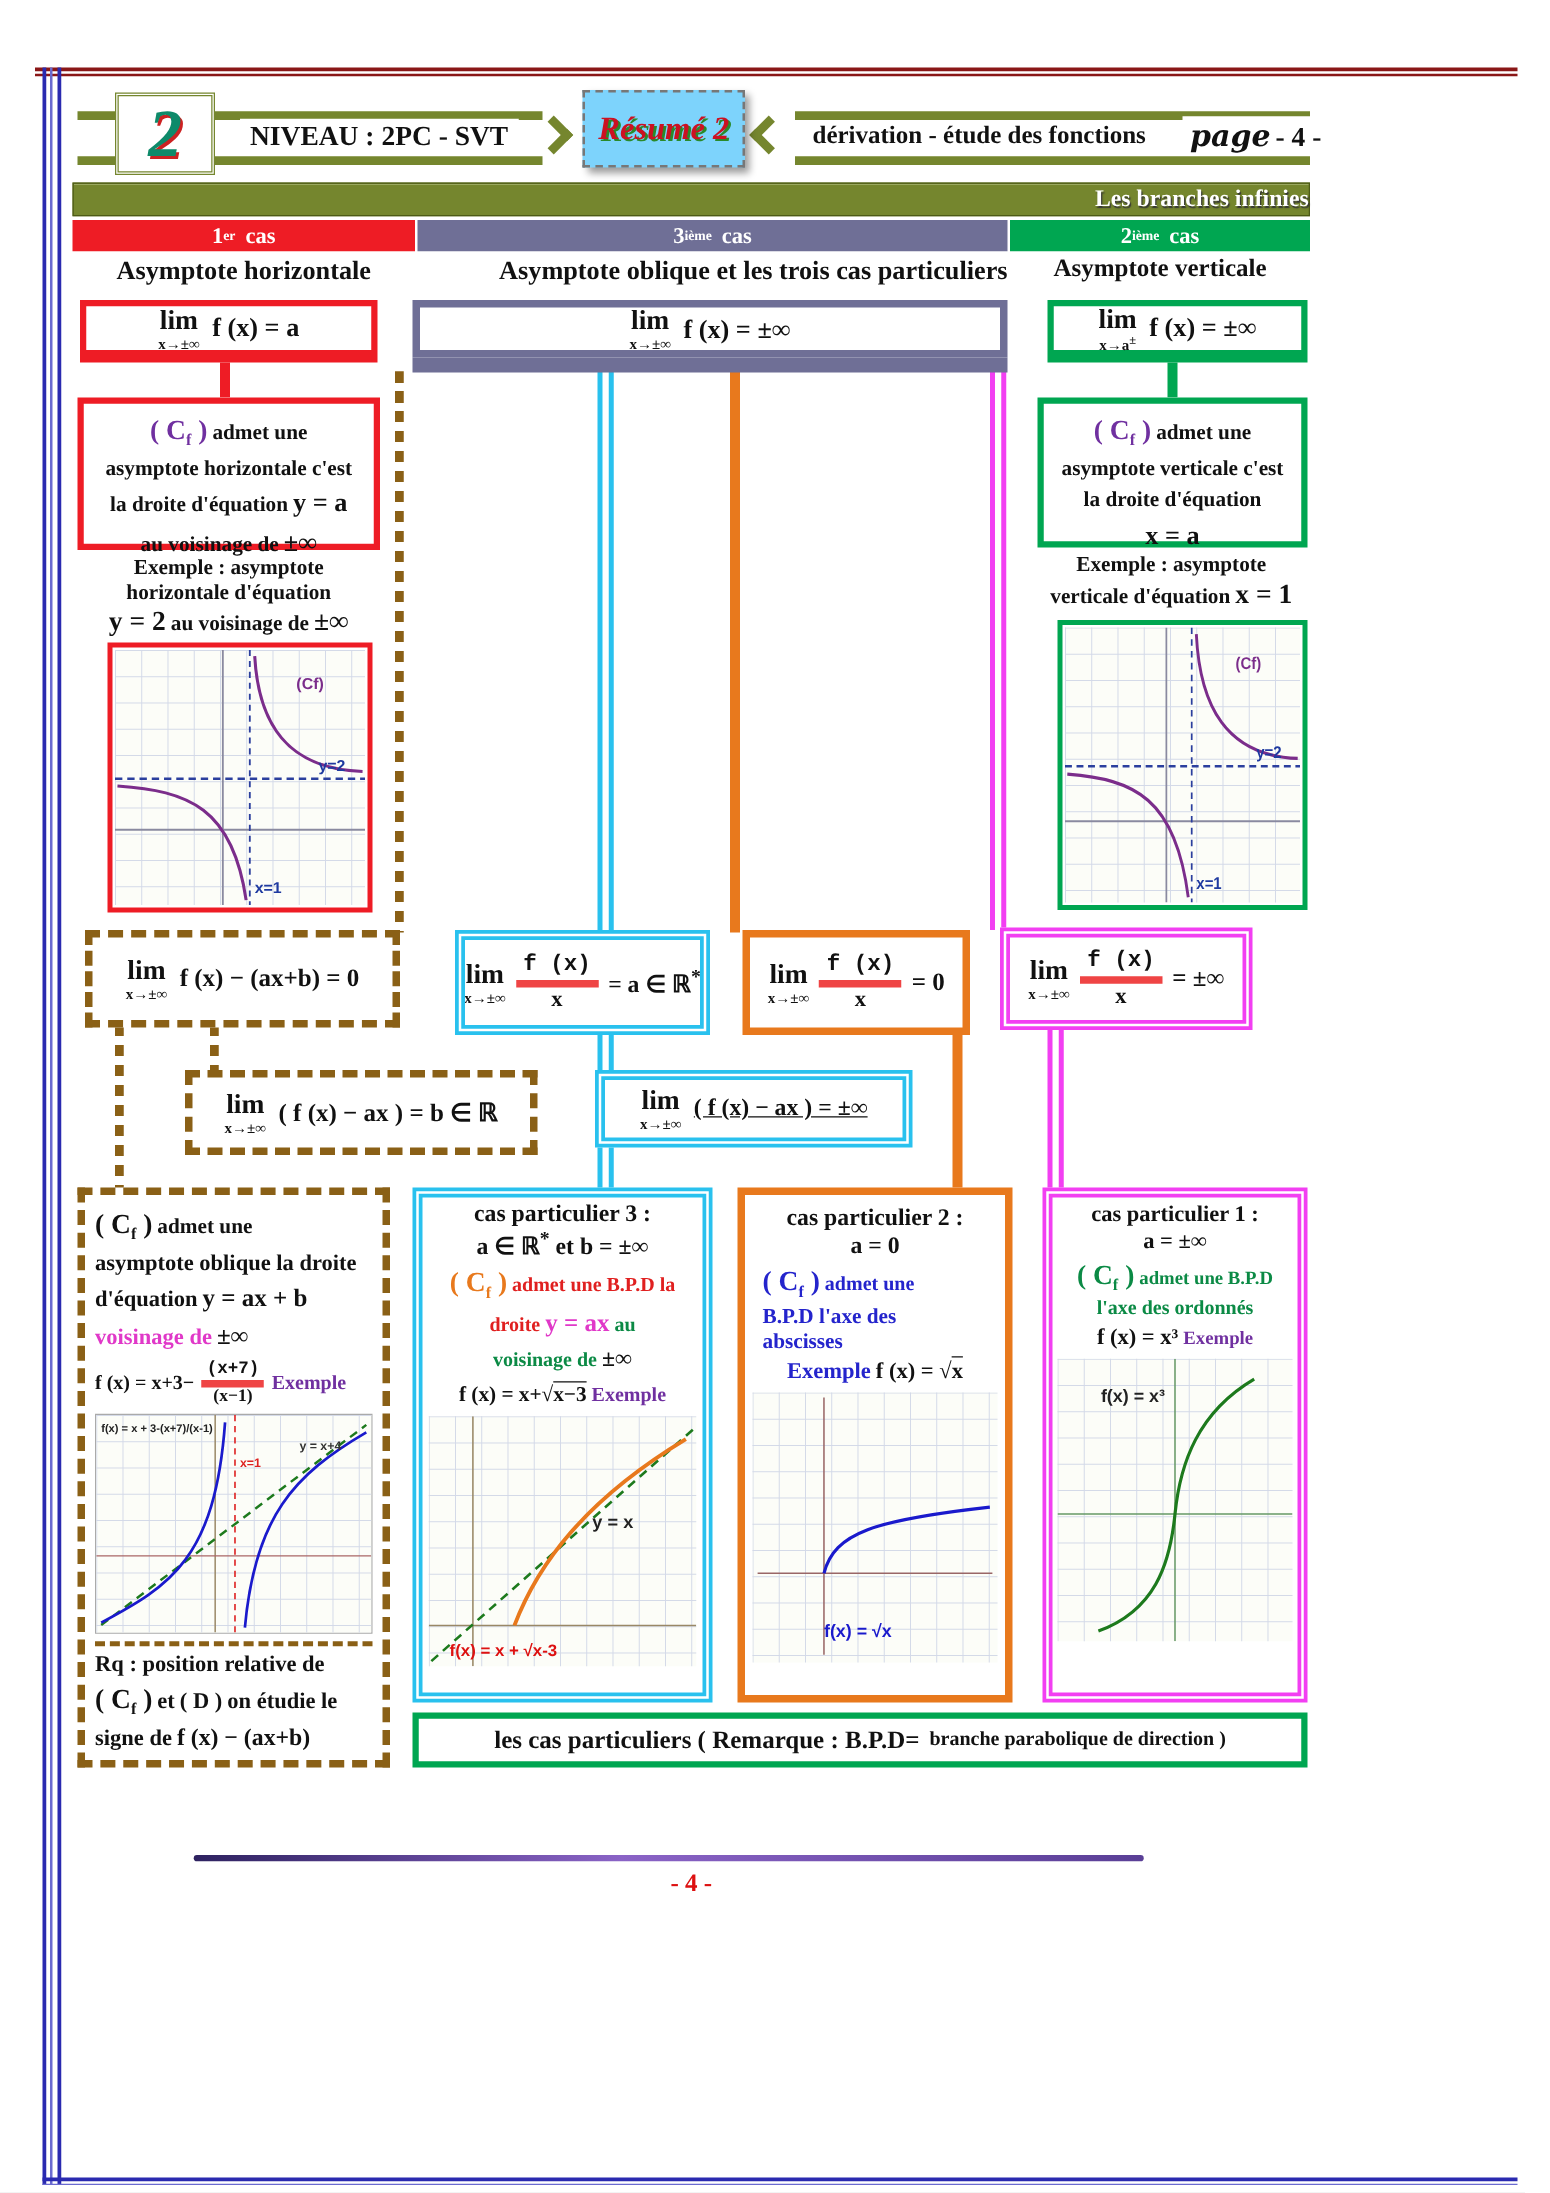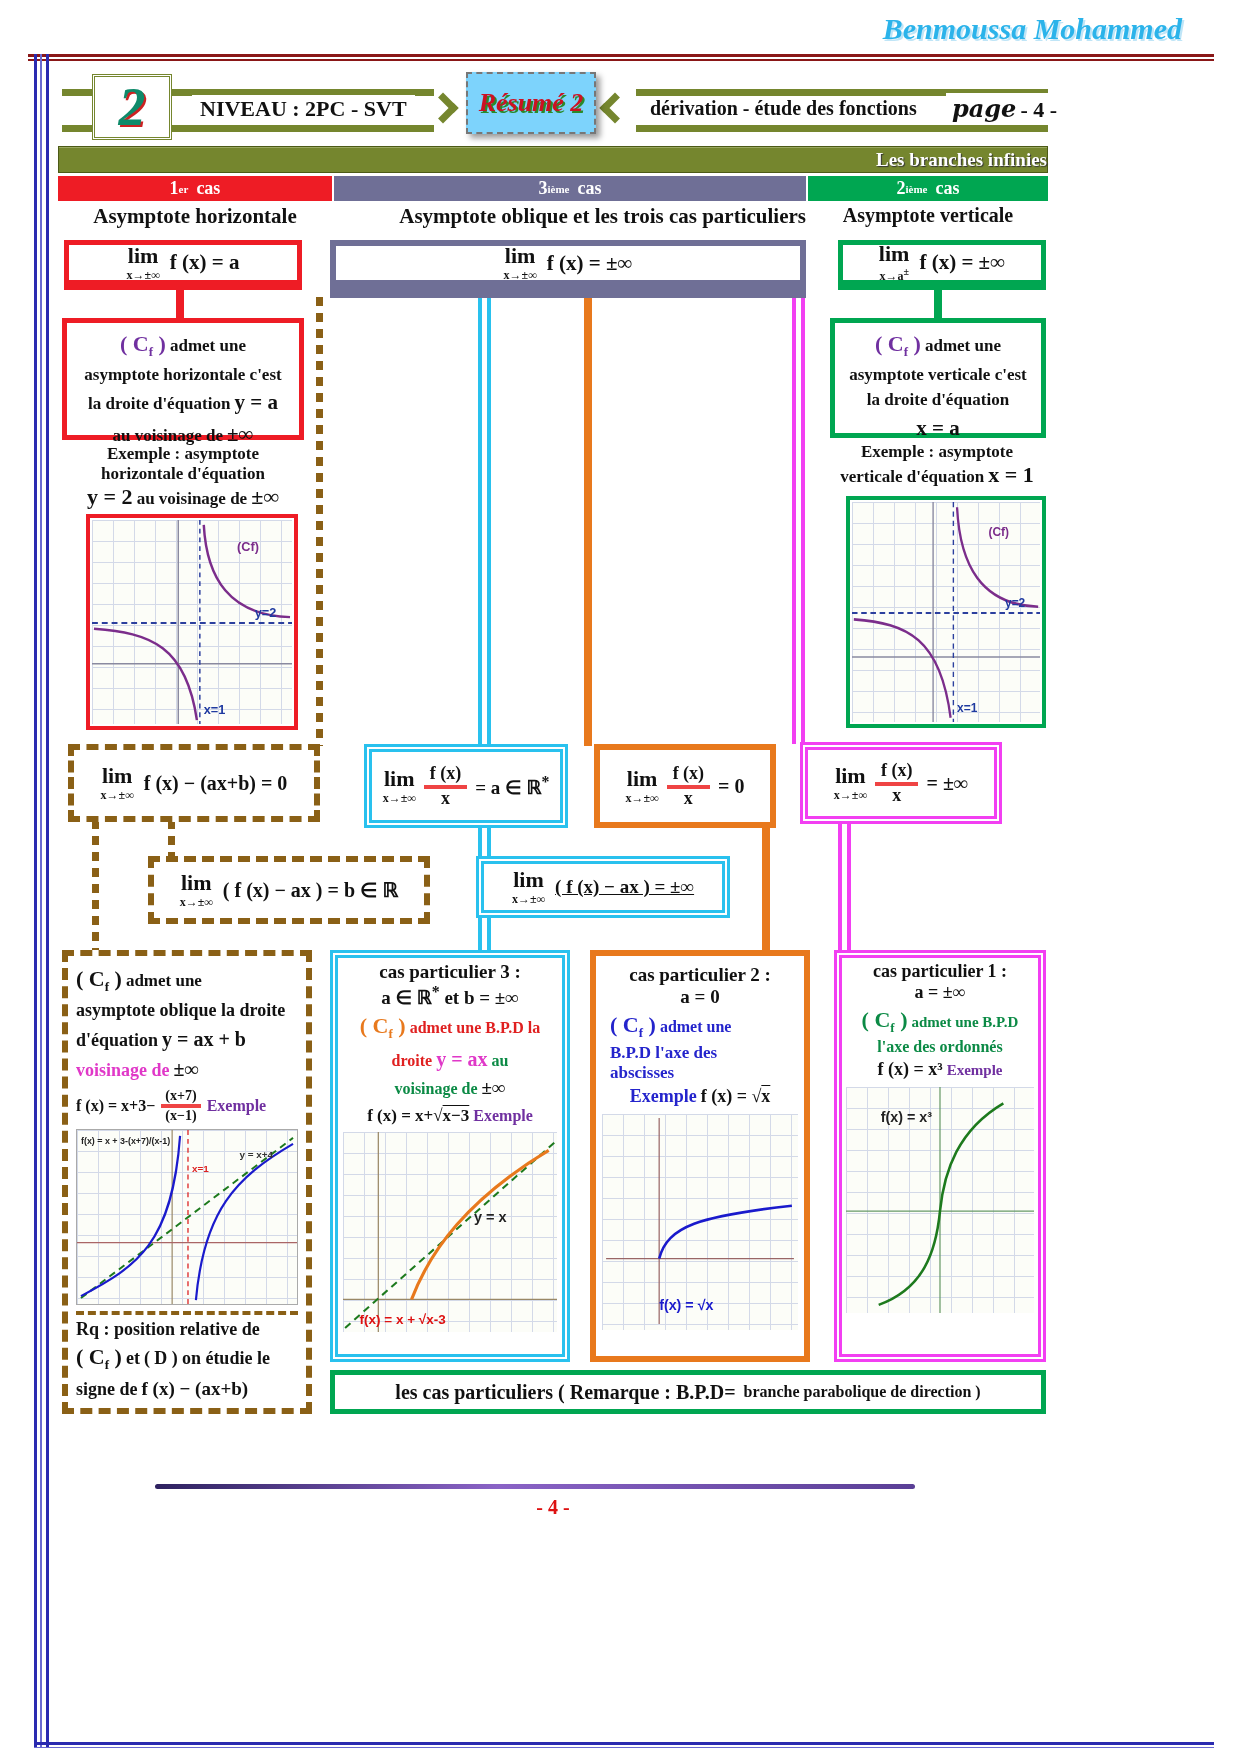--- a/index.html
+++ b/index.html
@@ -40,21 +40,21 @@
   .casebar sup{font-size:11px;}
   .casebar .cw{margin-left:8px;}
   .coltitle{text-align:center;font-weight:bold;font-size:21px;}
   
   .fx{display:flex;align-items:center;justify-content:center;gap:10px;width:100%;height:100%;font-weight:bold;}
   .lim{display:flex;flex-direction:column;align-items:center;line-height:1;}
   .lw{font-size:22px;font-weight:bold;}
   .ls{font-size:12px;font-weight:bold;margin-top:2px;white-space:nowrap;}
   .expr{font-size:21px;font-weight:bold;white-space:nowrap;}
   .frac{display:flex;flex-direction:column;align-items:center;line-height:1.1;font-weight:bold;}
-  .fn{font-size:18px;border-bottom:4px solid #ef4444;padding:0 6px 1px;}
+  .fn{font-size:18px;border-bottom:6px solid #ef4444;padding:0 6px 1px;font-family:Liberation Mono, monospace;}
   .fd{font-size:18px;}
   .fn.sm,.fd.sm{font-size:14px;padding:0 4px 1px;}
   .cf{font-size:22px;font-weight:bold;white-space:nowrap;}
   .cf sub{font-size:13px;}
   .rad{text-decoration:overline;}
   .frow{display:flex;align-items:center;justify-content:flex-start;gap:6px;margin:4px 0;font-weight:bold;}
   
   .redbox{border:5px solid var(--red);}
   .greenbox{border:5px solid var(--green);}
   .slatebox{border:6px solid var(--slate);}
@@ -85,21 +85,20 @@
 <div class="page">
 
   <div class="abs" style="left:28px;top:54px;width:1186px;height:3px;background:#8a1717;"></div>
   <div class="abs" style="left:28px;top:59px;width:1186px;height:2px;background:#8a1717;"></div>
   <div class="abs" style="left:34px;top:54px;width:3px;height:1694px;background:#2a2ab0;"></div>
   <div class="abs" style="left:40px;top:54px;width:2px;height:1694px;background:#6a6ad0;"></div>
   <div class="abs" style="left:46px;top:54px;width:3px;height:1694px;background:#2a2ab0;"></div>
   <div class="abs" style="left:34px;top:1742px;width:1180px;height:3px;background:#2a2ab0;"></div>
   <div class="abs" style="left:34px;top:1747px;width:1180px;height:1px;background:#6a6ad0;"></div>
 
-  <div class="abs author" style="right:58px;top:12px;">Benmoussa Mohammed</div>
 
   <div class="abs hbar" style="left:62px;top:89px;width:372px;"></div>
   <div class="abs hbar" style="left:62px;top:125px;width:372px;"></div>
   <div class="abs hbar" style="left:636px;top:89px;width:412px;"></div>
   <div class="abs hbar" style="left:636px;top:125px;width:412px;"></div>
   <div class="abs chev-r" style="left:432px;top:97px;"></div>
   <div class="abs chev-l" style="left:604px;top:97px;"></div>
   <div class="abs logo2" style="left:92px;top:74px;">2</div>
   <div class="abs header-text" style="left:192px;top:95px;">NIVEAU : 2PC - SVT</div>
   <div class="abs resume-box" style="left:466px;top:72px;">

